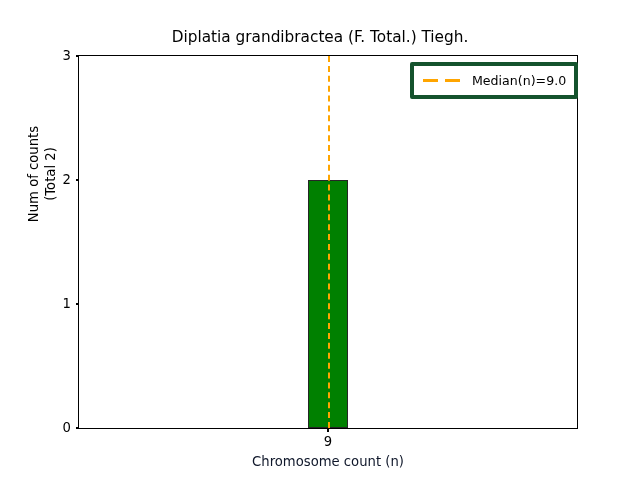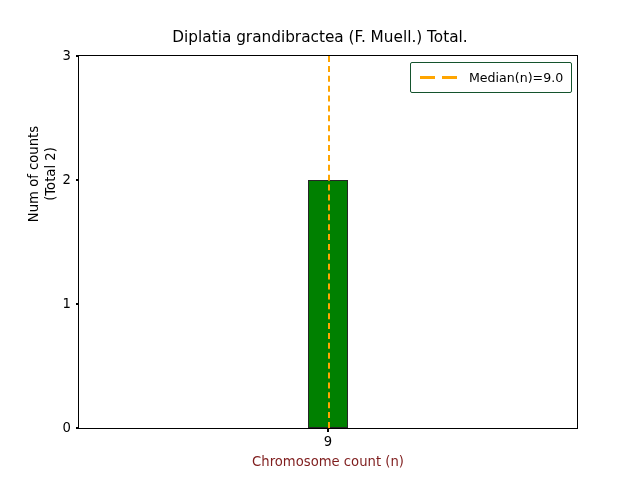--- a/index.html
+++ b/index.html
@@ -105,21 +105,21 @@
     white-space: nowrap;
   }
 
   #xlabel {
     position: absolute;
     left: 78px;
     top: 454px;
     width: 500px;
     text-align: center;
     font-size: 13.2px;
-    color: #7f1d1d;
+    color: #0f172a;
     white-space: nowrap;
   }
 
   
   .bar {
     position: absolute;
     box-sizing: border-box;
     border: 1.1px solid #262626;
   }
 
@@ -131,21 +131,21 @@
     height: 100%;
     border-left: 2.6px dashed #ffa500;
   }
 
   
   #legend {
     position: absolute;
     left: 410px;
     top: 62px;
     box-sizing: border-box;
-    border: 1px solid #14532d;
+    border: 4px solid #14532d;
     background: rgba(255,255,255,0.88);
     border-radius: 2px;
     padding: 6px 8px 6px 8px;
     display: flex;
     align-items: flex-start;
     gap: 8px;
   }
   #legend-swatch {
     position: relative;
     width: 42px;
@@ -167,21 +167,21 @@
     line-height: 17px;
     text-align: right;
     white-space: nowrap;
   }
 </style>
 </head>
 <body>
 
 <div id="figure">
 
-  <div id="chart-title">Diplatia grandibractea (F. Muell.) Total.</div>
+  <div id="chart-title">Diplatia grandibractea (F. Total.) Tiegh.</div>
 
   <div id="plot-area">
 
   <div class="bar" style="left: 229px; top: 124px; width: 40px; height: 248px; background: rgb(0, 128, 0); border-color: rgb(38, 38, 38);"></div>
       <div class="x-tick" style="left: 249px; top: 372px;">
         <span class="tick-mark"></span>
         <span class="tick-label">9</span>
       </div>
       <div class="median-line" style="left: 249px; border-left-color: rgb(255, 165, 0);"></div>
       <div class="y-tick" style="left: -78px; top: 372px;">

